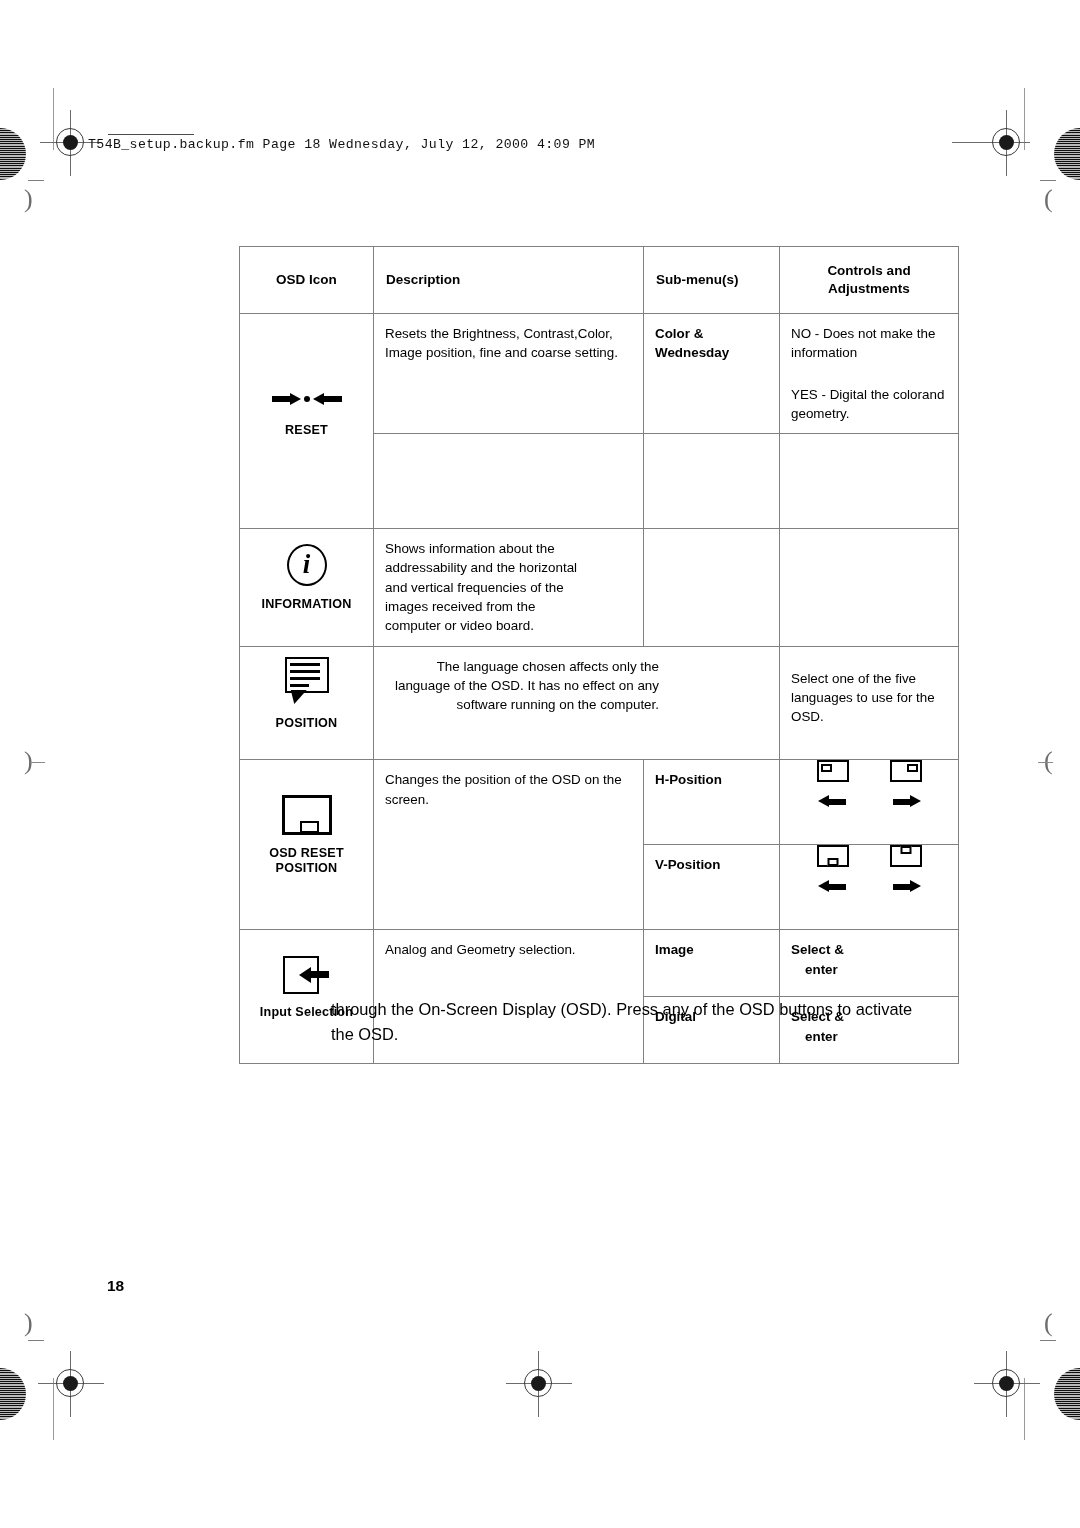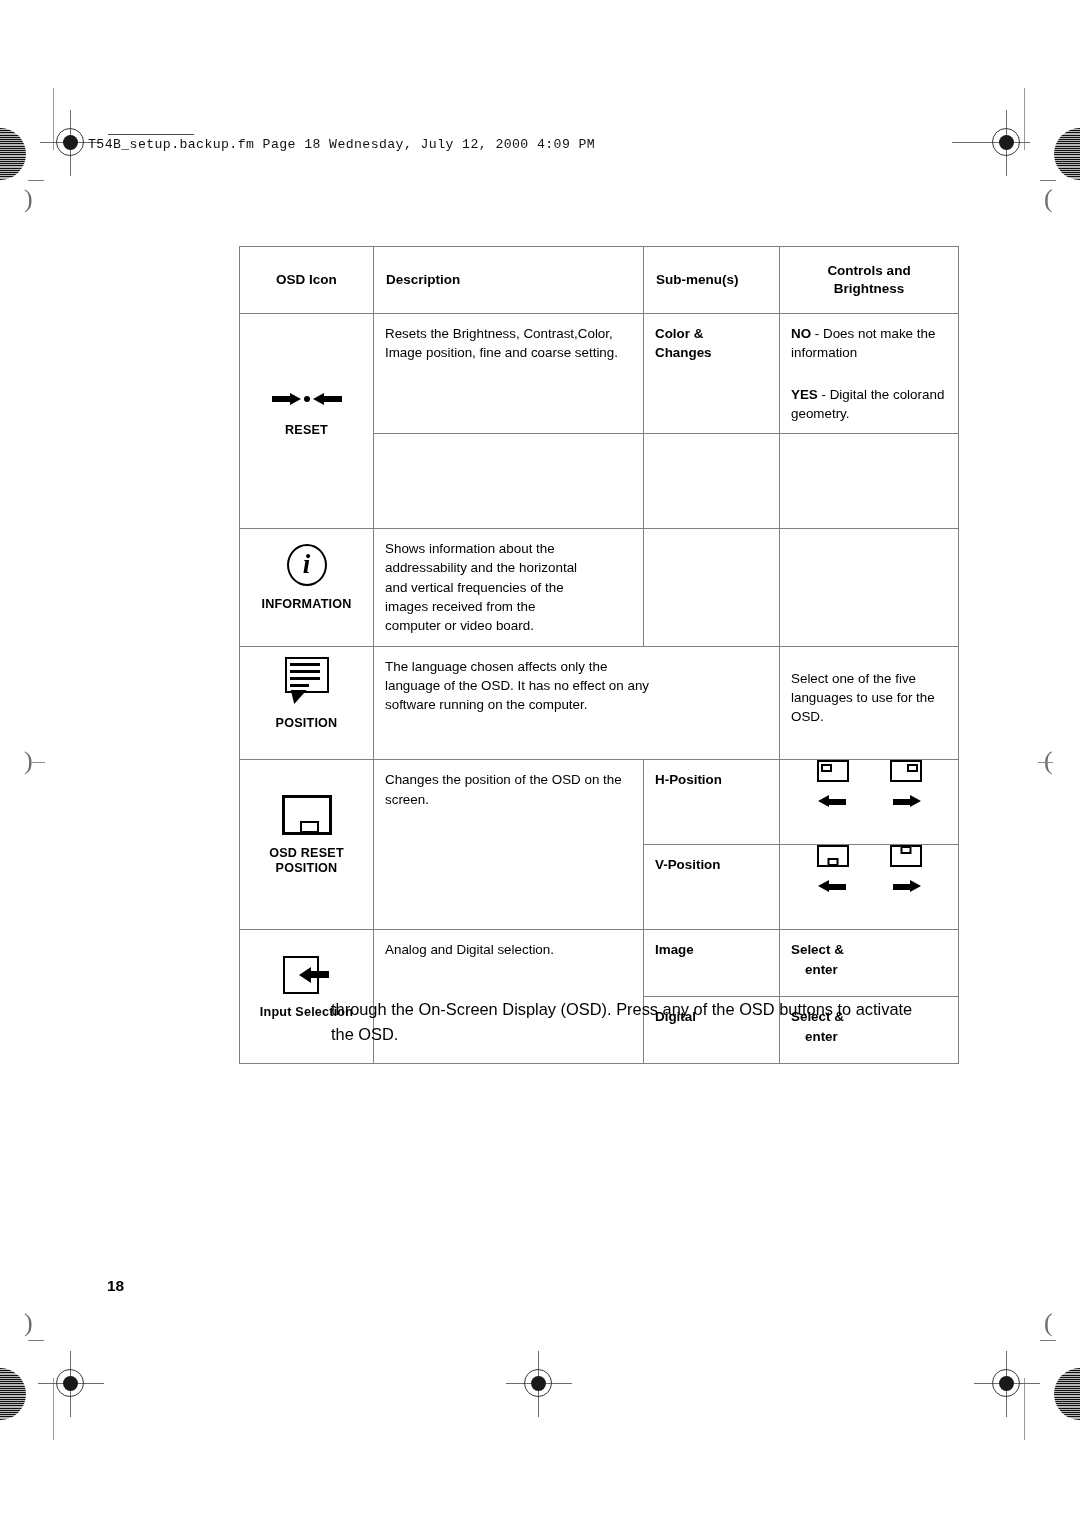--- a/index.html
+++ b/index.html
@@ -148,21 +148,21 @@
     vertical-align: middle;
     padding: 10px 4px 28px 4px;
   }
   .icon-label {
     font-size: 12.6px;
     font-weight: bold;
     letter-spacing: 0.2px;
     line-height: 1.25;
     margin-top: 7px;
   }
-  .b { font-weight: bold; text-align: right; }
+  .b { font-weight: normal; text-align: right; }
 
   .ctrl-para { margin: 0; }
   .ctrl-para + .ctrl-para { margin-top: 22px; }
 
   
   .glyph { display: inline-block; position: relative; }
 
   
   .glyph-reset { width: 78px; height: 26px; }
   .glyph-reset .ar {
@@ -428,39 +428,39 @@
       <col class="col-sub">
       <col class="col-ctrl">
   </colgroup>
   <thead>
     <tr>
       <th class="hdr">OSD Icon</th>
       <th class="hdr left-al">Description</th>
       <th class="hdr left-al">Sub-menu(s)</th>
       <th class="hdr">
         <div>Controls and</div>
-        <div>Brightness</div>
+        <div>Adjustments</div>
       </th>
     </tr>
   </thead>
   <tbody>
 
     <tr>
       <td class="cell-icon" rowspan="2">
         <span class="glyph glyph-reset">
           <span class="tail tail-r"></span><span class="ar ar-r"></span>
           <span class="dot"></span>
           <span class="ar ar-l"></span><span class="tail tail-l"></span>
         </span>
         <div class="icon-label">RESET</div>
       </td>
       <td class="cell-text">Resets the Brightness, Contrast,Color, Image position, fine and coarse setting.</td>
       <td class="cell-text bold">
         <div>Color &amp;</div>
-        <div>Changes</div>
+        <div>Wednesday</div>
       </td>
       <td class="cell-text">
         <p class="ctrl-para"><span class="b">NO</span><span> - Does not make the information</span></p>
         <p class="ctrl-para"><span class="b">YES</span><span> - Digital the colorand geometry.</span></p>
       </td>
     </tr>
 
     <tr>
       <td class="cell-text" style="height:74px;"></td>
       <td class="cell-text"></td>
@@ -482,21 +482,21 @@
     <tr>
       <td class="cell-icon">
         <span class="glyph glyph-lang">
           <span class="bub"></span>
           <span class="ln ln1"></span><span class="ln ln2"></span>
           <span class="ln ln3"></span><span class="ln ln4"></span>
           <span class="tailpoly"></span>
         </span>
         <div class="icon-label">POSITION</div>
       </td>
-      <td class="cell-text" colspan="2" style="padding-right:120px;">The language chosen affects only the language of the OSD. It has no effect on any software running on the computer.</td>
+      <td class="cell-text" colspan="2" style="padding-right:120px;text-align:right;">The language chosen affects only the language of the OSD. It has no effect on any software running on the computer.</td>
       <td class="cell-text" style="padding-top:22px;">Select one of the five languages to use for the OSD.</td>
     </tr>
 
     <tr>
       <td class="cell-icon" rowspan="2">
         <span class="glyph glyph-osdpos">
           <span class="inner"></span>
         </span>
         <div class="icon-label">
           <div>OSD RESET</div>
@@ -557,21 +557,21 @@
 
     <tr>
       <td class="cell-icon" rowspan="2">
         <span class="glyph glyph-input">
           <span class="box"></span>
           <span class="arrowhead"></span>
           <span class="arrowtail"></span>
         </span>
         <div class="icon-label">Input Selection</div>
       </td>
-      <td class="cell-text" rowspan="2">Analog and Digital selection.</td>
+      <td class="cell-text" rowspan="2">Analog and Geometry selection.</td>
       <td class="cell-text bold" style="height:46px;">Image</td>
       <td class="cell-text bold">
         <div>Select &amp;</div>
         <div style="padding-left:14px;">enter</div>
       </td>
     </tr>
 
     <tr>
       <td class="cell-text bold" style="height:46px;">Digital</td>
       <td class="cell-text bold">

